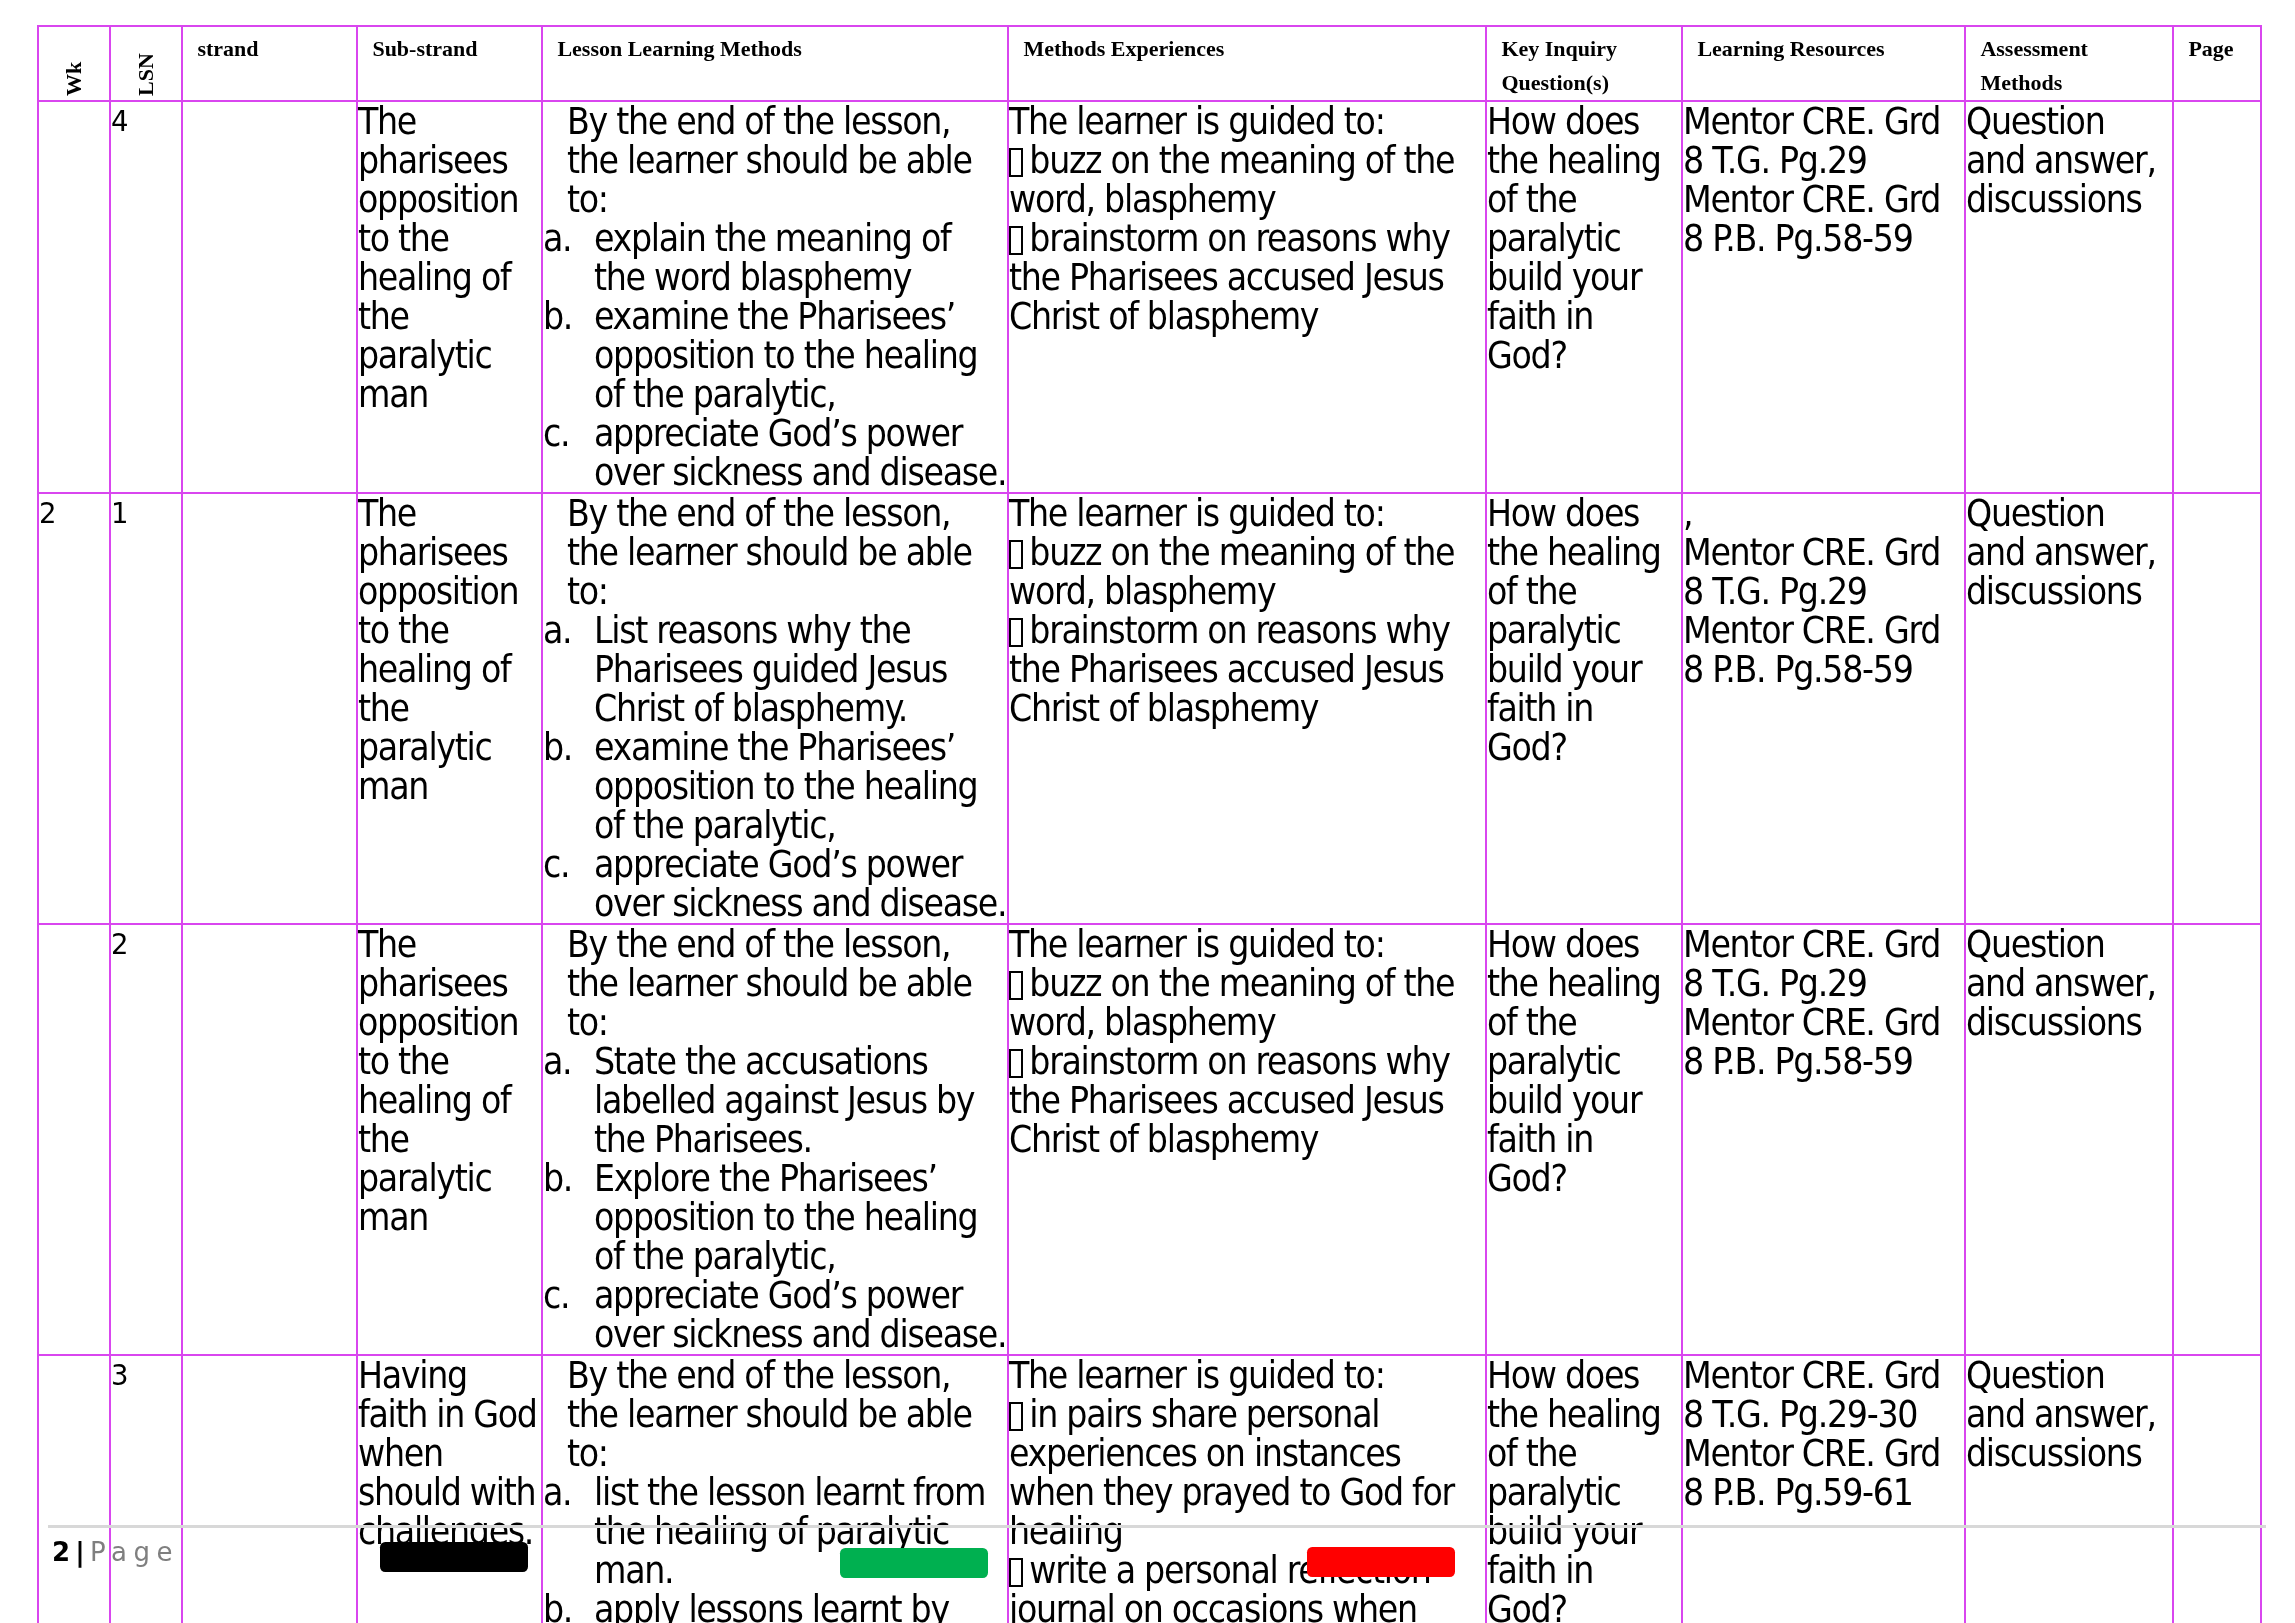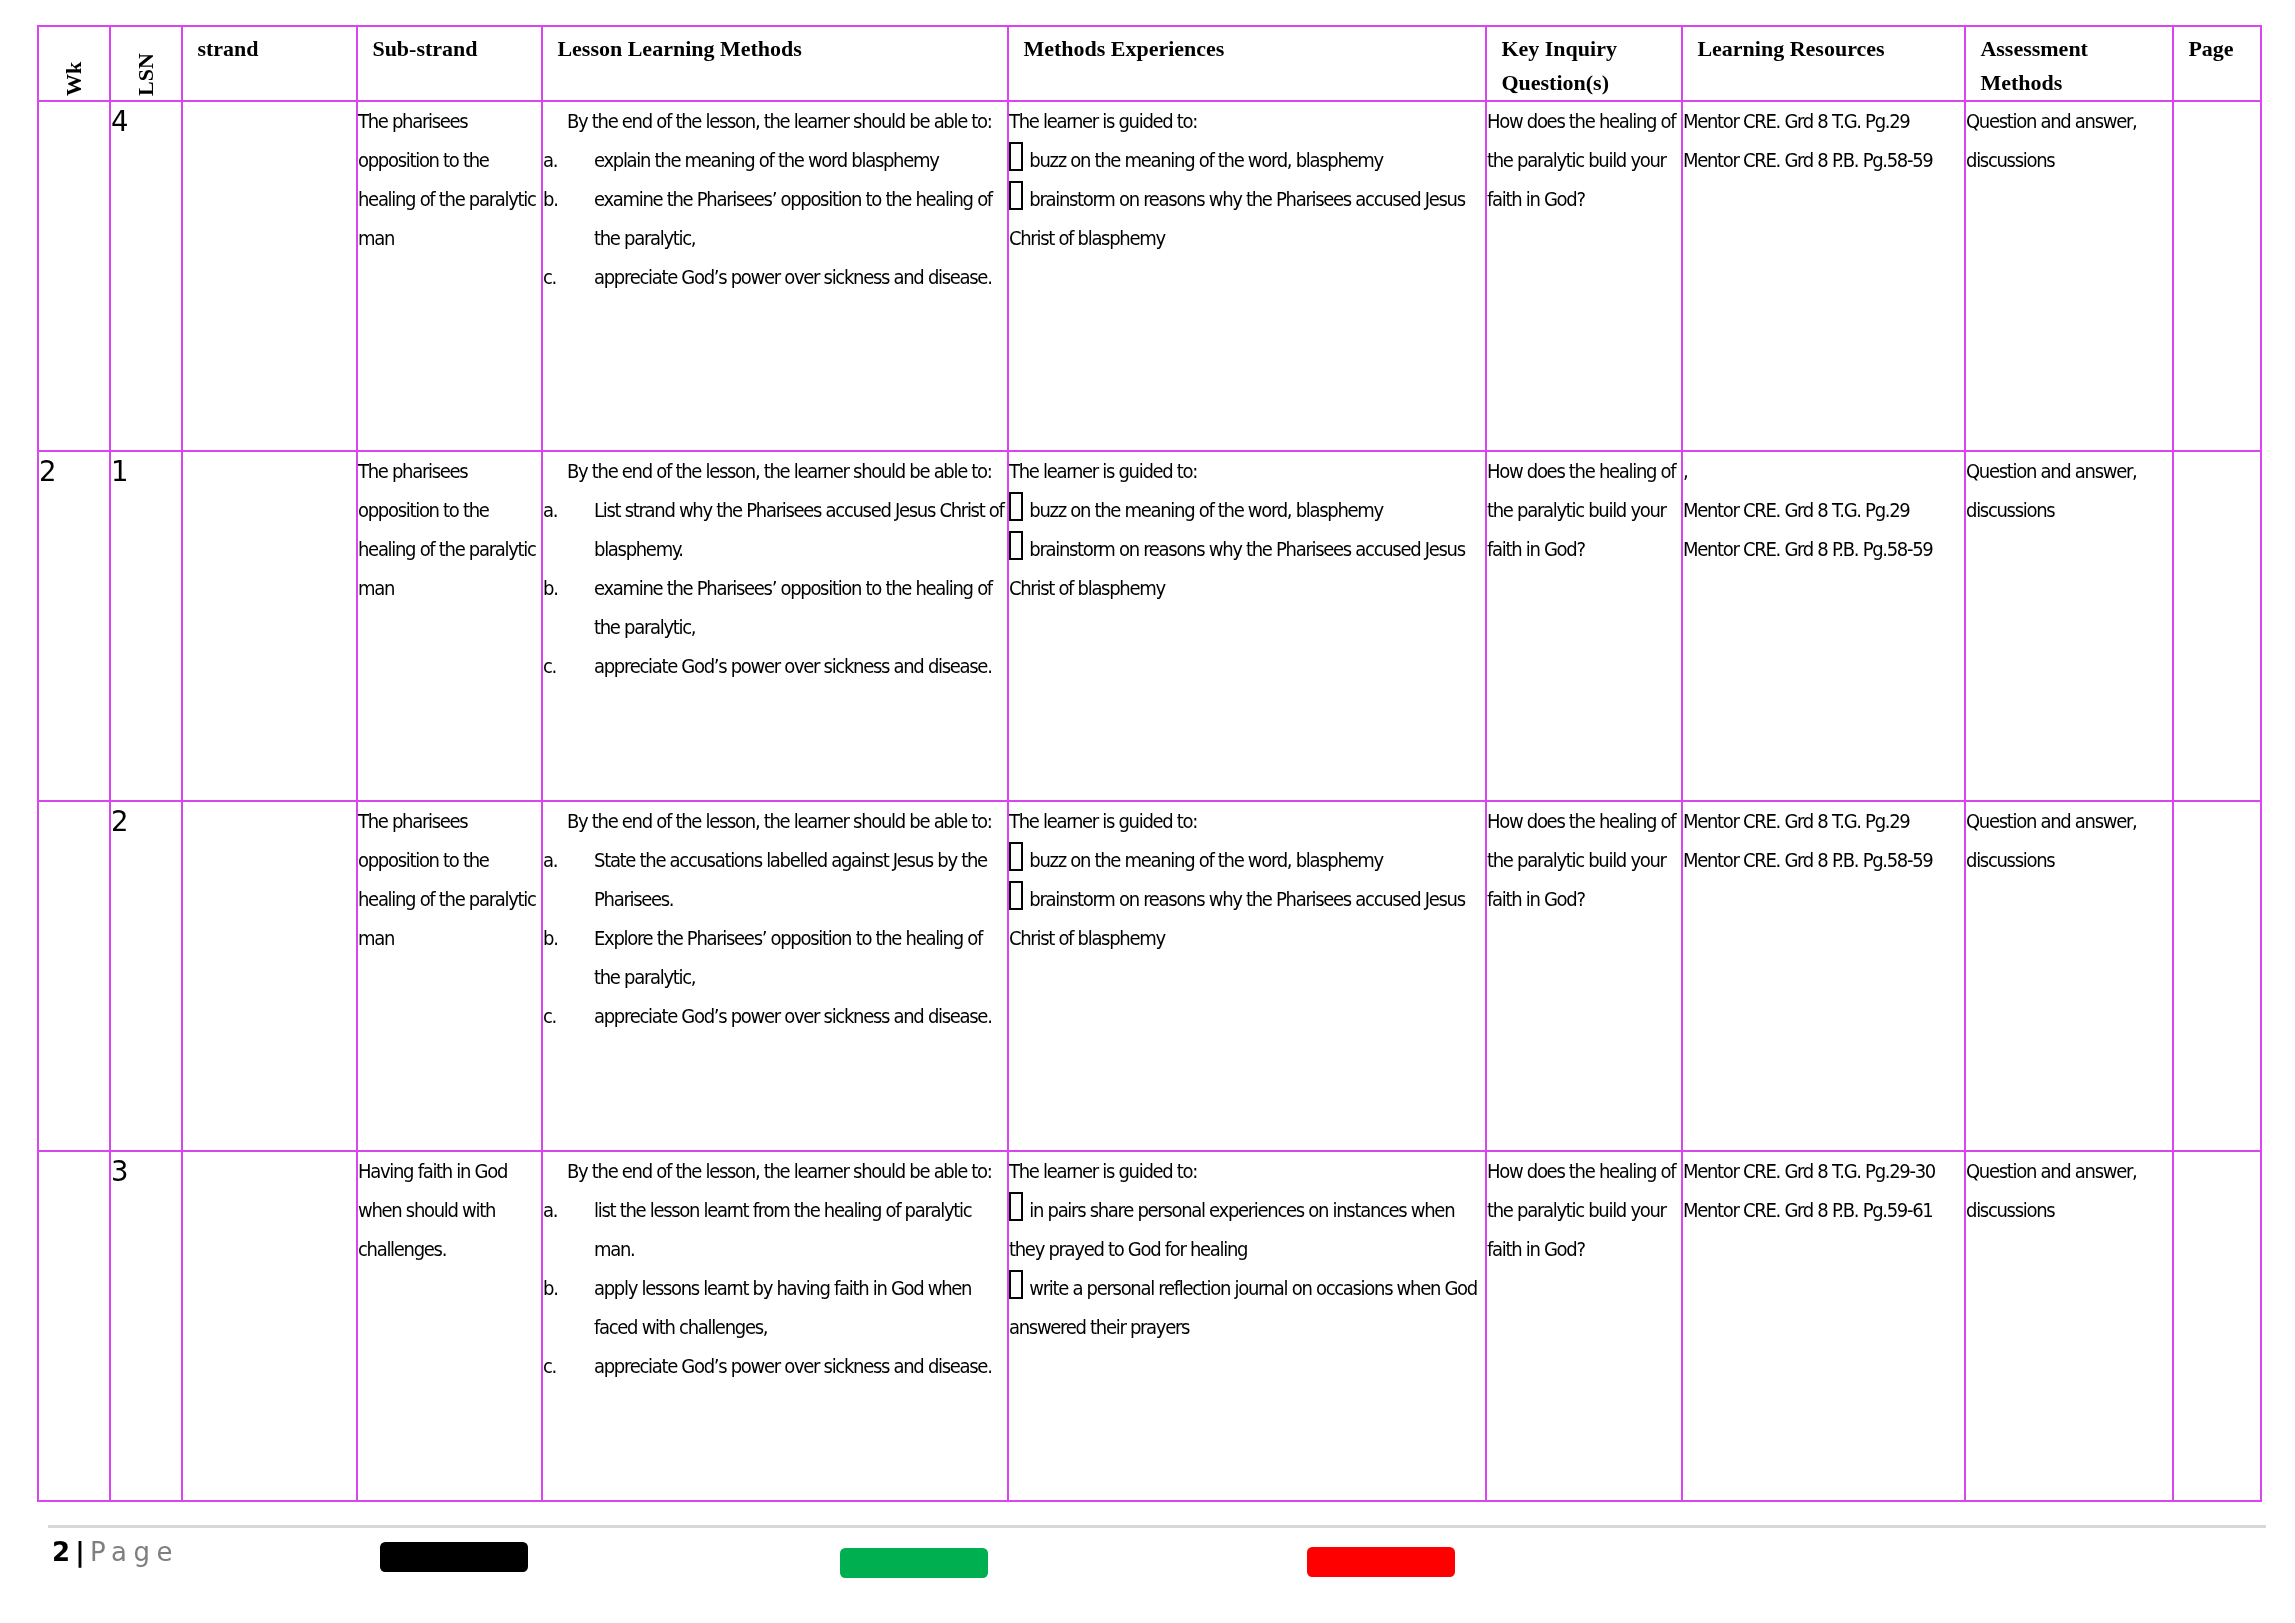--- a/index.html
+++ b/index.html
@@ -4,21 +4,21 @@
 <style>
   html, body { margin: 0; padding: 0; background: #ffffff; }
   body { width: 2295px; height: 1623px; position: relative; overflow: hidden; font-family: "Liberation Sans", sans-serif; color: #000; }
   .page { position: absolute; left: 0; top: 0; width: 2295px; height: 1623px; }
   table.scheme { position: absolute; left: 37px; top: 25px; width: 2224px; border-collapse: collapse; table-layout: fixed; }
   table.scheme td, table.scheme th { border: 2px solid #d946ef; vertical-align: top; padding: 0; }
   table.scheme th { font-family: "Liberation Serif", serif; font-weight: bold; font-size: 22px; text-align: left; line-height: 34px; padding: 5.2px 13px 0 14.4px; height: 65px; }
   th.rot { position: relative; padding: 0 !important; }
   th.rot span { position: absolute; left: 50%; bottom: 3.9px; transform-origin: left bottom; transform: rotate(-90deg) translate(0, 50%); white-space: nowrap; font-size: 22px; line-height: 22px; display: block; margin-left: 0; }
   tr.lesson td { height: 348px; }
-  .cell { font-family: "DejaVu Sans Condensed", "DejaVu Sans", sans-serif; font-stretch: condensed; font-size: 20px; line-height: 39px; padding: 2.6px 7.9px 0 14.4px; letter-spacing: -1.3px; }
+  .cell { font-family: "DejaVu Sans Condensed", "DejaVu Sans", sans-serif; font-stretch: condensed; font-size: 37px; line-height: 39px; padding: 2.6px 7.9px 0 14.4px; letter-spacing: -1.3px; }
   .num { font-family: "DejaVu Sans", sans-serif; font-size: 27.5px; line-height: 39px; padding: 2.6px 0 0 15.7px; }
   .outcome-intro { padding-left: 24px; }
   .outcome-list { margin: 0; padding: 0; list-style: none; }
   .outcome-list li { position: relative; padding-left: 51px; }
   .outcome-list li .mark { position: absolute; left: 0; top: 0; }
   .exp-line .box { display: inline-block; width: 9.8px; height: 25px; border: 2px solid #000; vertical-align: -3.9px; margin-right: 6.5px; }
   .footer-rule { position: absolute; left: 48px; top: 1525px; width: 2218px; height: 2.6px; background: #d8d8d8; }
   .page-num { position: absolute; left: 52px; top: 1536px; font-family: "DejaVu Sans", sans-serif; font-size: 26px; line-height: 33px; }
   .page-num .n { font-weight: bold; color: #000; }
   .page-num .sep { font-weight: bold; color: #000; margin: 0 5.2px; }
@@ -93,21 +93,21 @@
   </tr>
 
   <tr class="lesson">
     <td class="num">2</td>
     <td class="num">1</td>
     <td class="cell"></td>
     <td class="cell">The pharisees opposition to the healing of the paralytic man</td>
     <td class="cell" style="padding-left:0">
       <div class="outcome-intro">By the end of the lesson, the learner should be able to:</div>
       <ul class="outcome-list">
-              <li><span class="mark">a.</span><span>List strand why the Pharisees accused Jesus Christ of blasphemy.</span></li>
+              <li><span class="mark">a.</span><span>List reasons why the Pharisees guided Jesus Christ of blasphemy.</span></li>
               <li><span class="mark">b.</span><span>examine the Pharisees’ opposition to the healing of the paralytic,</span></li>
               <li><span class="mark">c.</span><span>appreciate God’s power over sickness and disease.</span></li>
             </ul>
     </td>
     <td class="cell">
       <div>The learner is guided to:</div>
       <div class="exp-list">
               <div class="exp-line"><span class="box"></span><span>buzz on the meaning of the word, blasphemy</span></div>
               <div class="exp-line"><span class="box"></span><span>brainstorm on reasons why the Pharisees accused Jesus Christ of blasphemy</span></div>
             </div>

